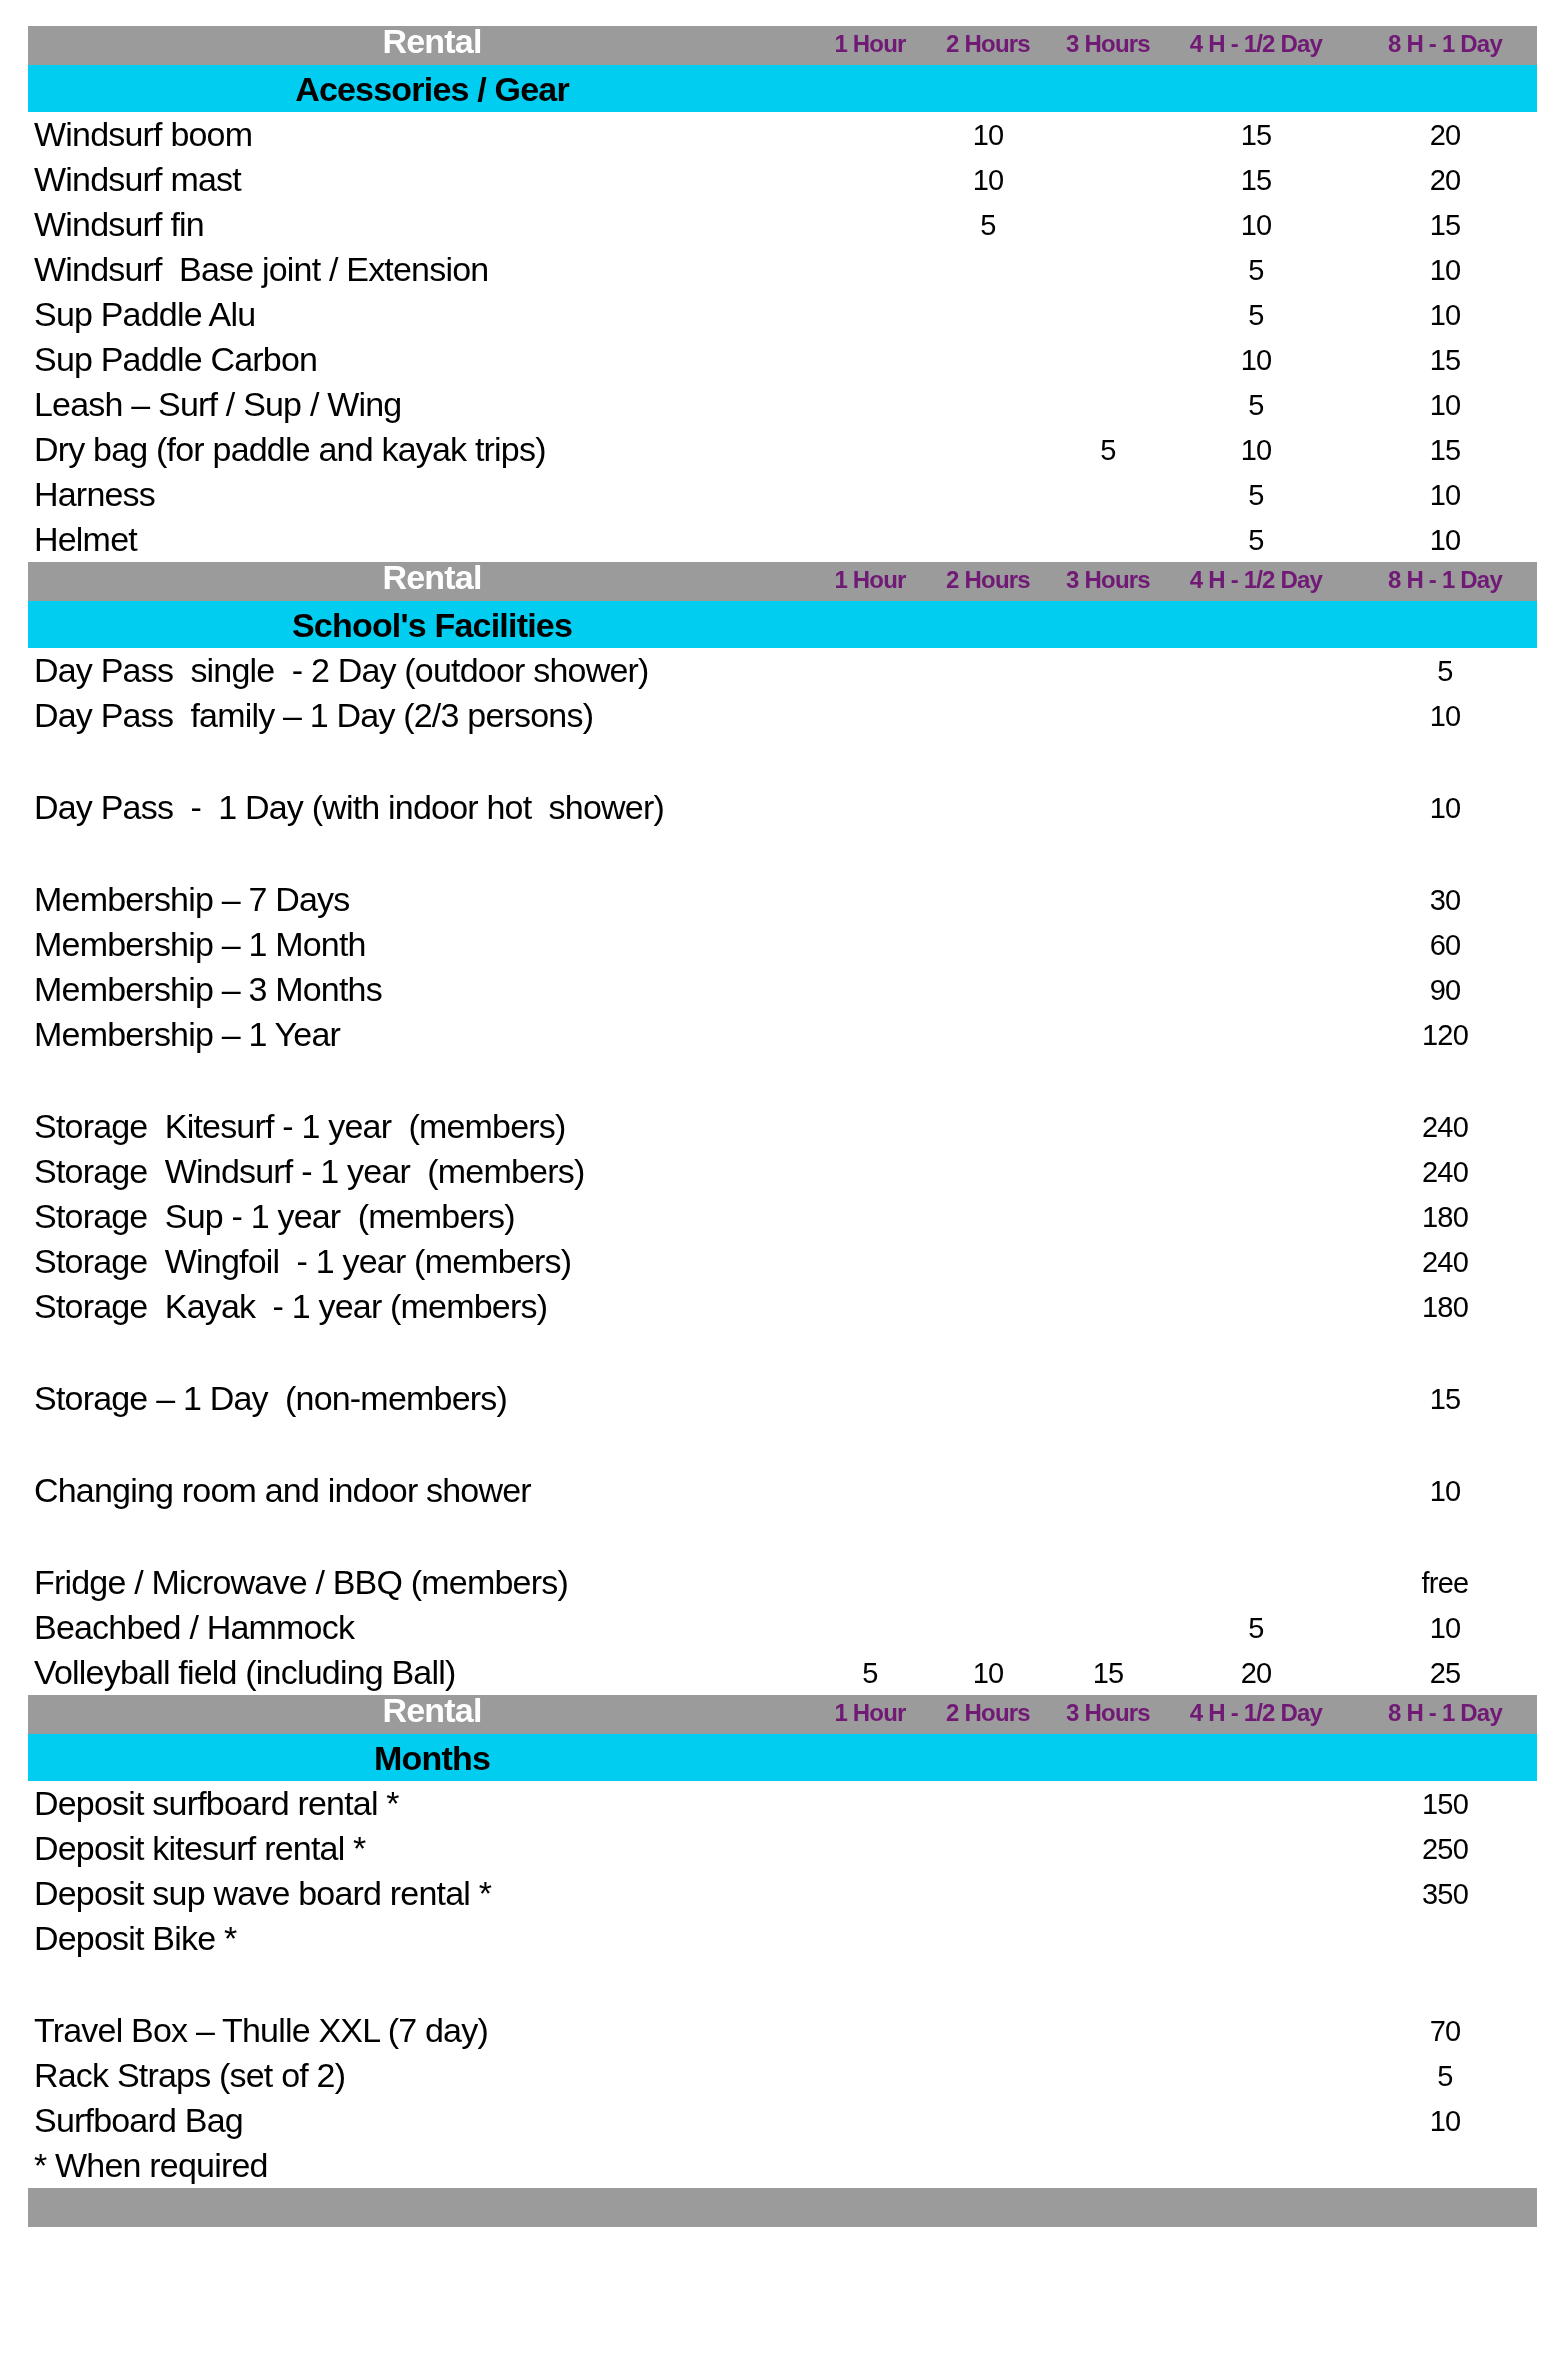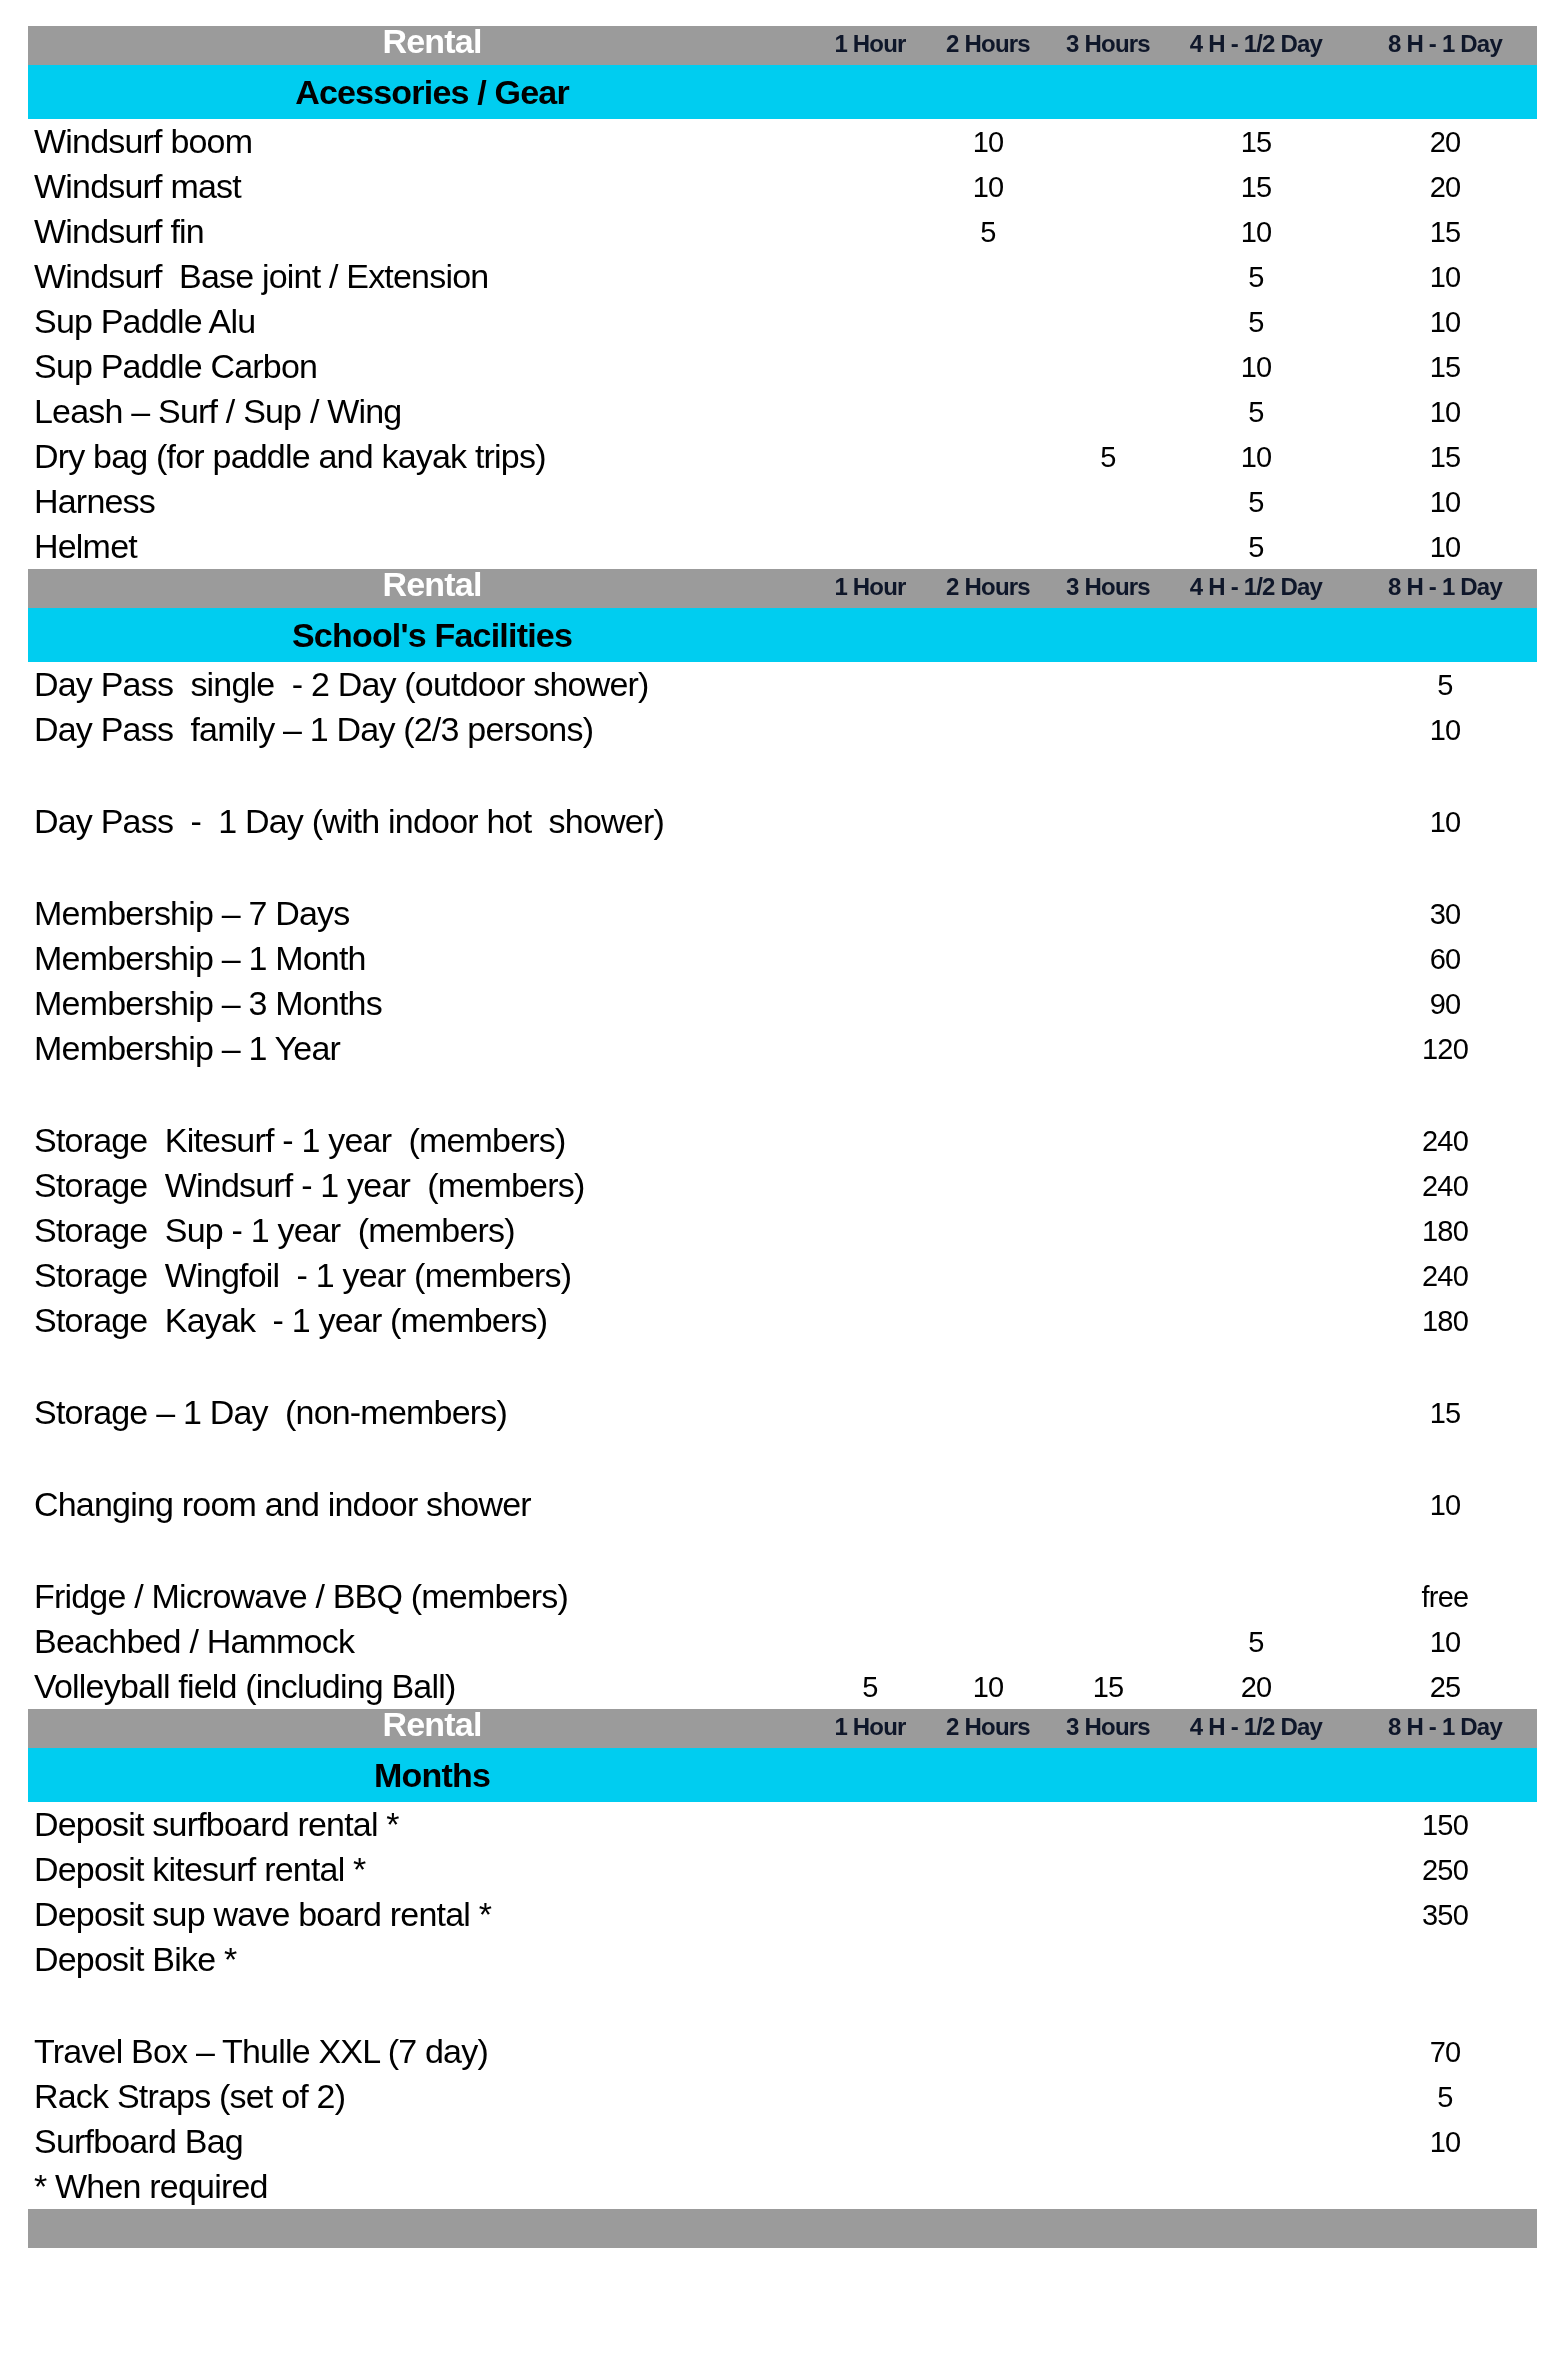--- a/index.html
+++ b/index.html
@@ -25,38 +25,38 @@
     --cyan: #00cdf0;
   }
   .top-spacer { height: 26px; }
 
   .bar {
     margin-left: var(--bar-left);
     width: var(--bar-width);
     position: relative;
   }
   .bar.gray { background: var(--gray); height: 39px; }
-  .bar.cyan { background: var(--cyan); height: 54px; }
+  .bar.cyan { background: var(--cyan); height: 47px; }
 
   .rental-title {
     position: absolute;
     left: 0;
     bottom: 4px;
     width: 808px;
     text-align: center;
     color: #ffffff;
     font-weight: bold;
     font-size: 34px;
     letter-spacing: -0.8px;
   }
   .col-head {
     position: absolute;
     bottom: 7.3px;
     transform: translateX(-50%);
-    color: #0f172a;
+    color: #701a75;
     font-weight: bold;
     font-size: 24px;
     letter-spacing: -0.8px;
     white-space: nowrap;
   }
   .col-head.c1 { left: calc(var(--c1) - var(--bar-left)); }
   .col-head.c2 { left: calc(var(--c2) - var(--bar-left)); }
   .col-head.c3 { left: calc(var(--c3) - var(--bar-left)); }
   .col-head.c4 { left: calc(var(--c4) - var(--bar-left)); }
   .col-head.c5 { left: calc(var(--c5) - var(--bar-left)); }

